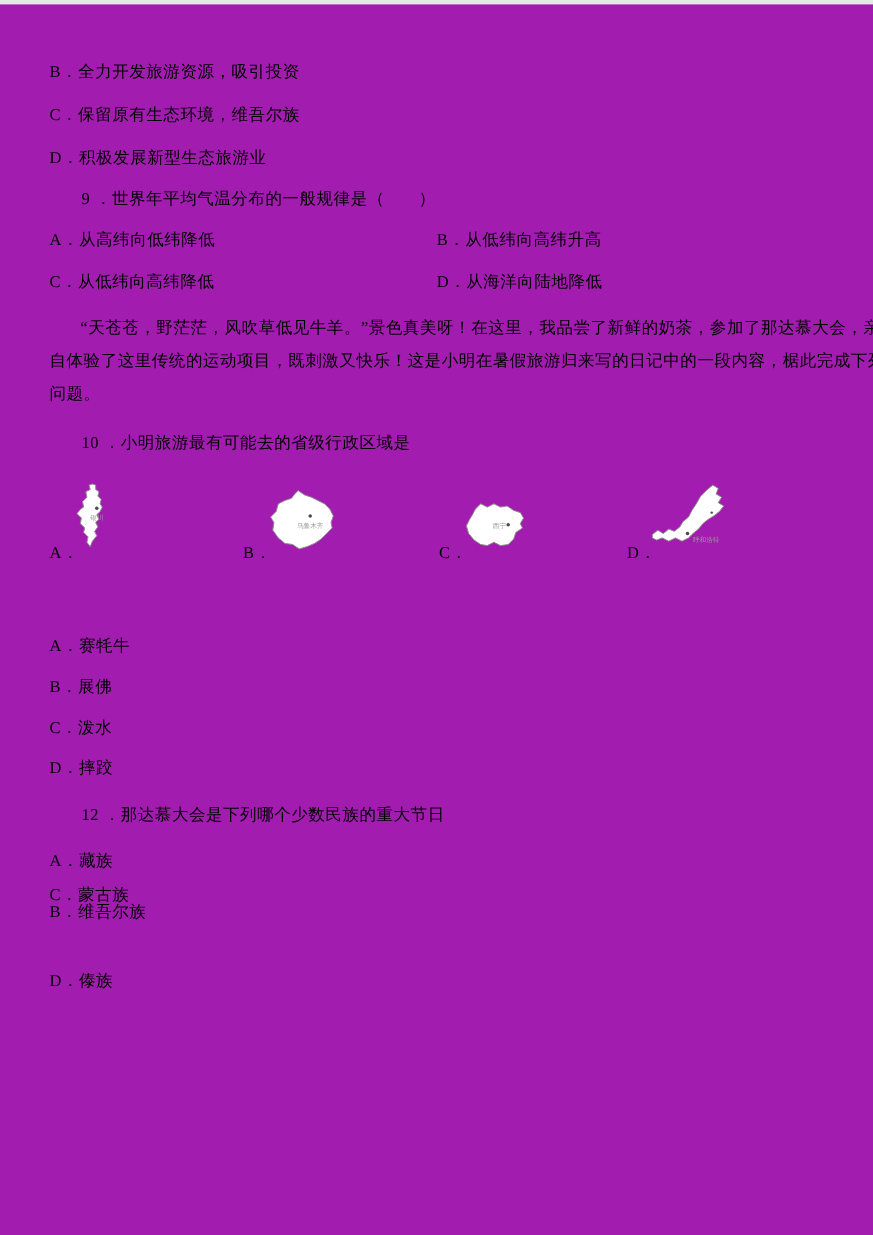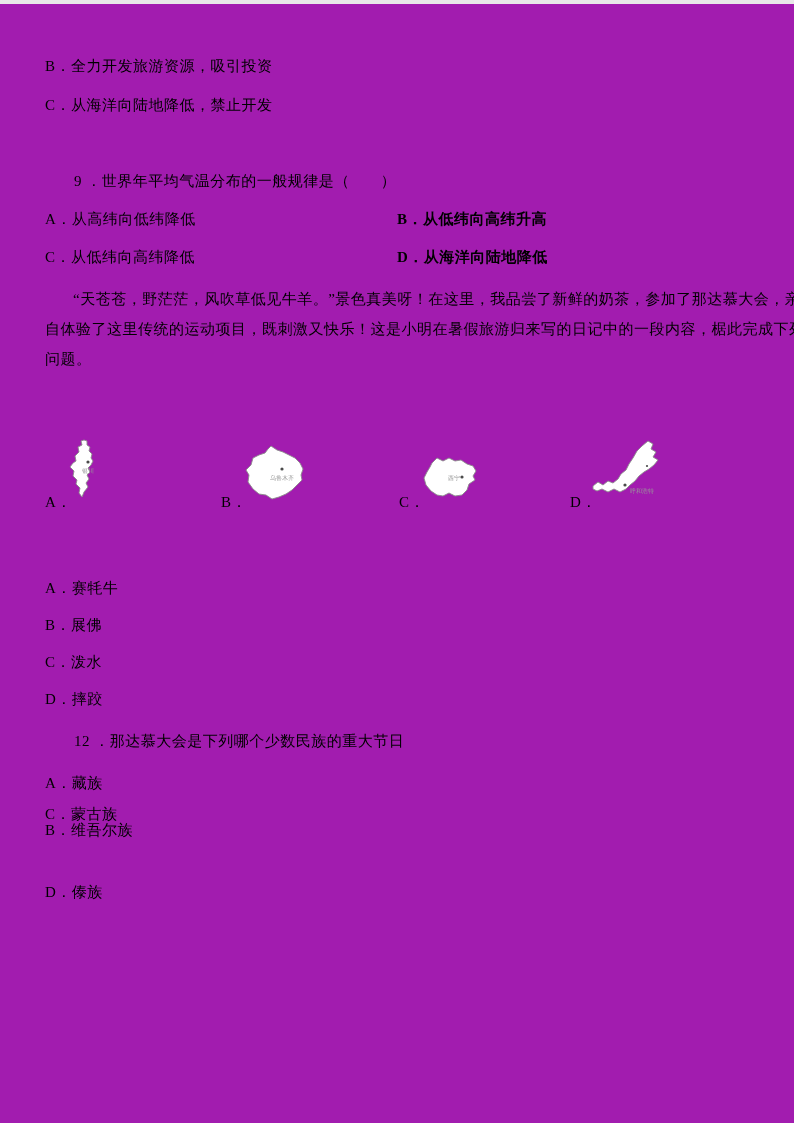--- a/index.html
+++ b/index.html
@@ -14,47 +14,49 @@
   }
   .line{
     position:absolute;
     white-space:nowrap;
     font-size:15px;
     line-height:19px;
     letter-spacing:0.5px;
   }
   .opt{left:45px;}
   .stem{left:74px;text-align:right;}
-  .col2{left:397px;font-weight:bold;}
+  .col2{left:397px;}
   .passage{left:45px;}
   .indent{text-indent:28px;}
   .map-letter{position:absolute;font-size:15px;letter-spacing:0.5px;}
   svg.map{position:absolute;}
   .map-shape{fill:#ffffff;stroke:#8c8c8c;stroke-width:0.9;stroke-linejoin:round;}
   .city-dot{fill:#4a4a4a;}
   .city-label{fill:#9a9a9a;font-size:6px;font-family:"Liberation Serif", serif;}
 </style>
 </head>
 <body>
 
 <div class="page">
 
   <div class="line opt" style="top:53px">B．全力开发旅游资源，吸引投资</div>
-  <div class="line opt" style="top:92px">C．从海洋向陆地降低，禁止开发</div>
+  <div class="line opt" style="top:92px">C．保留原有生态环境，维吾尔族</div>
+  <div class="line opt" style="top:131px">D．积极发展新型生态旅游业</div>
 
   <div class="line stem" style="top:168px">9 ．世界年平均气温分布的一般规律是（　　）</div>
   <div class="line opt" style="top:206px">A．从高纬向低纬降低</div>
   <div class="line col2" style="top:206px">B．从低纬向高纬升高</div>
   <div class="line opt" style="top:244px">C．从低纬向高纬降低</div>
   <div class="line col2" style="top:244px">D．从海洋向陆地降低</div>
 
   <div class="line passage indent" style="top:286px">“天苍苍，野茫茫，风吹草低见牛羊。”景色真美呀！在这里，我品尝了新鲜的奶茶，参加了那达慕大会，亲</div>
   <div class="line passage" style="top:316px">自体验了这里传统的运动项目，既刺激又快乐！这是小明在暑假旅游归来写的日记中的一段内容，椐此完成下列</div>
   <div class="line passage" style="top:346px">问题。</div>
 
+  <div class="line stem" style="top:390px">10 ．小明旅游最有可能去的省级行政区域是</div>
 
   <div class="map-letter" style="left:45px;top:489px">A．</div>
   <svg class="map" style="left:66px;top:433px" width="38" height="64" viewBox="0 0 38 64">
     <path class="map-shape" d="M18,3 L21,4 L21,8 L24,10 L23,14 L26,17 L25,21 L27,24 L25,28 L22,31 L24,35 L21,38 L23,42 L20,46 L22,50 L18,55 L16,60 L13,56 L14,51 L10,47 L11,43 L7,39 L8,34 L4,30 L7,26 L10,24 L9,19 L13,15 L12,10 L16,8 L15,4 Z"></path>
     <circle class="city-dot" cx="22" cy="25" r="1.6"></circle>
     <text class="city-label" x="22" y="36" text-anchor="middle">银川</text>
   </svg>
 
   <div class="map-letter" style="left:221px;top:489px">B．</div>
   <svg class="map" style="left:244px;top:438px" width="64" height="62" viewBox="0 0 64 62">

